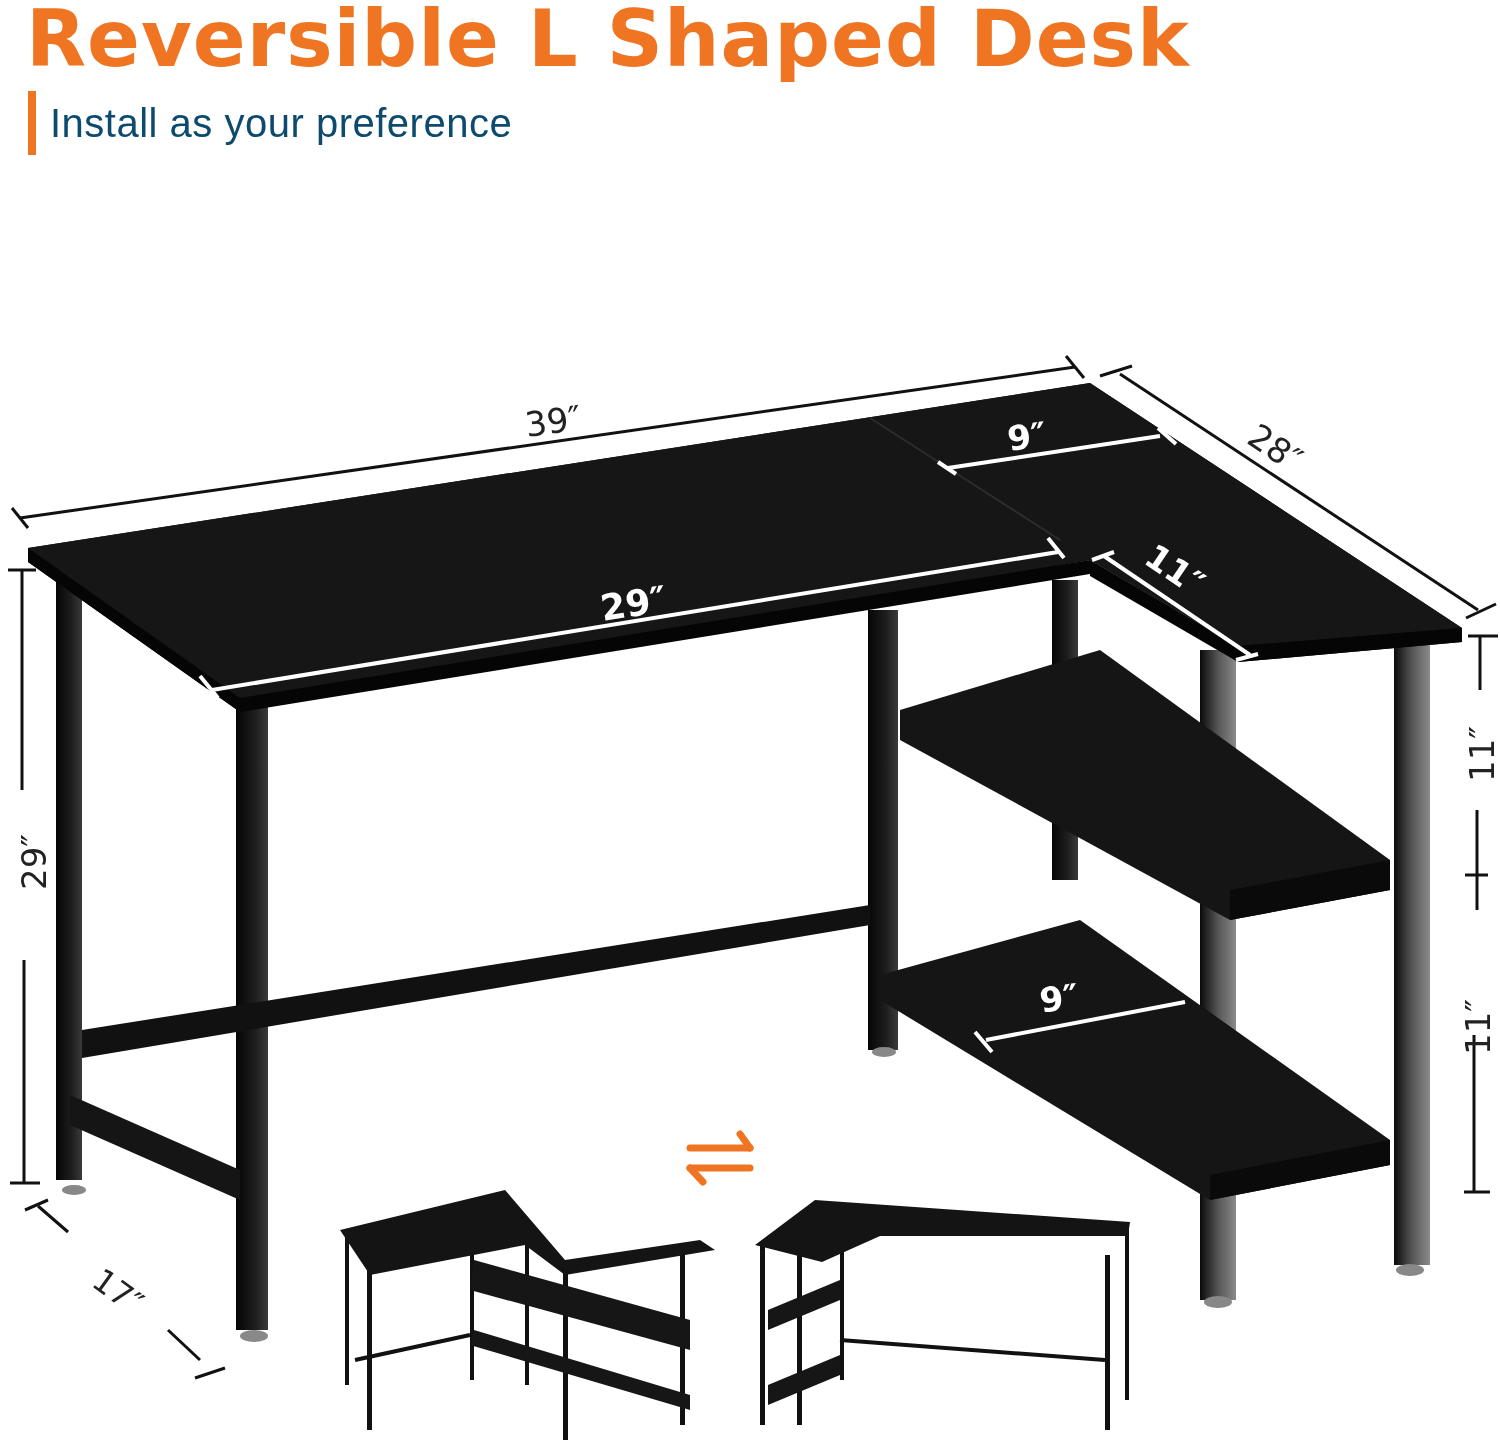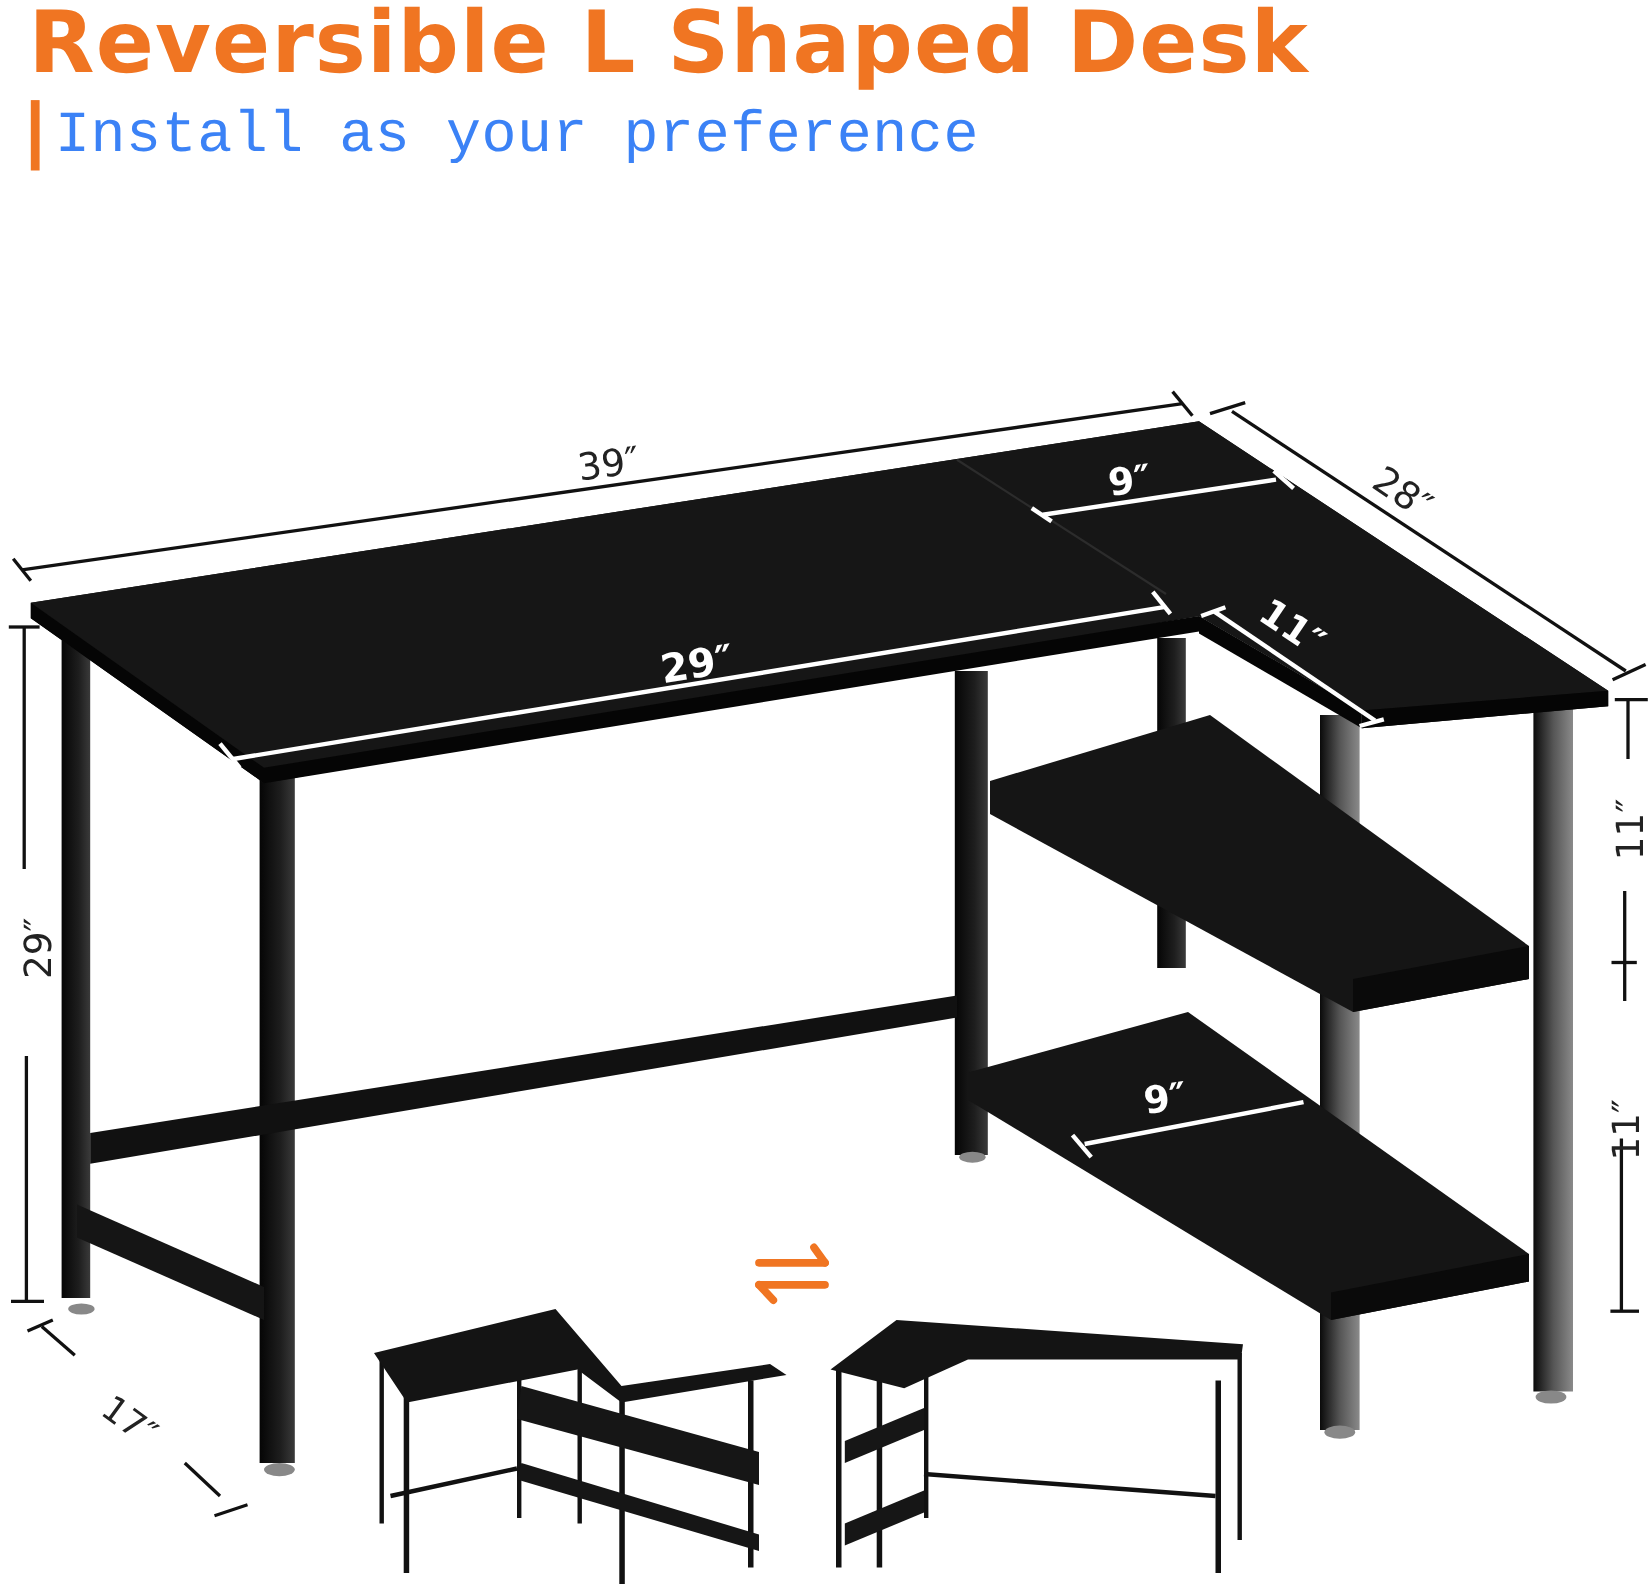--- a/index.html
+++ b/index.html
@@ -1,20 +1,20 @@
 <!DOCTYPE html>
 <html><head>
 <meta charset="utf-8">
 <style>
   html, body { margin:0; padding:0; background:#ffffff; }
   body { width:1500px; height:1440px; position:relative; overflow:hidden; font-family:"DejaVu Sans", sans-serif; }
   .title { position:absolute; left:26px; top:-6px; font-family:"DejaVu Sans", sans-serif; font-weight:bold; font-size:78px; color:#f07522; letter-spacing:1px; white-space:nowrap; }
   .subtitle-wrap { position:absolute; left:28px; top:90px; height:66px; display:flex; align-items:center; }
   .accent-bar { width:8px; height:64px; background:#f07522; margin-right:14px; }
-  .subtitle { font-family:Liberation Mono, monospace; font-size:53px; color:#3b82f6; white-space:nowrap; letter-spacing:0.5px; }
+  .subtitle { font-family:Liberation Sans, sans-serif; font-size:40px; color:#0c4a6e; white-space:nowrap; letter-spacing:0.5px; }
   svg.scene { position:absolute; left:0; top:0; }
   .dim-dark { font-family:"DejaVu Sans", sans-serif; fill:#222; }
   .dim-light { font-family:"DejaVu Sans", sans-serif; fill:#fff; font-weight:bold; }
 </style>
 </head>
 <body>
 
 <div class="title">Reversible L Shaped Desk</div>
 <div class="subtitle-wrap">
   <div class="accent-bar"></div>

